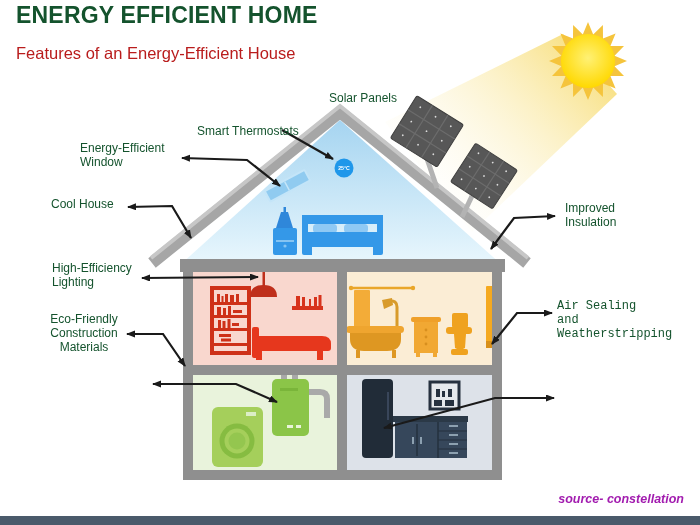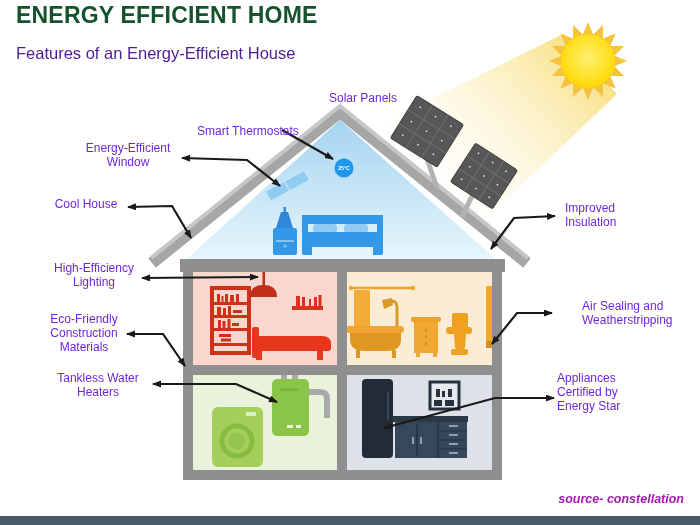--- a/index.html
+++ b/index.html
@@ -1,24 +1,24 @@
 <!DOCTYPE html>
 <html><head>
 <meta charset="utf-8">
 <style>
   html,body{margin:0;padding:0;background:#ffffff;}
   #stage{position:relative;width:700px;height:525px;background:#ffffff;overflow:hidden;
          font-family:"Liberation Sans",sans-serif;}
   #art{position:absolute;left:0;top:0;width:700px;height:525px;}
-  .callout{position:absolute;font:400 12px/14px "Liberation Sans",sans-serif;color:#6d28d9;}
-  .r{text-align:center;} .c{text-align:center;} .nowrap{white-space:nowrap;}
+  .callout{position:absolute;font:400 12px/14px "Liberation Sans",sans-serif;color:#14532d;}
+  .r{text-align:left;} .c{text-align:center;} .nowrap{white-space:nowrap;}
   #title{position:absolute;left:16px;top:2px;font:700 23px/27px "Liberation Sans",sans-serif;
          color:#14532d;letter-spacing:.2px;}
   #subtitle{position:absolute;left:16px;top:43px;font:400 16.5px/20px "Liberation Sans",sans-serif;
-         color:#4c1d95;}
+         color:#b91c1c;}
   #source{position:absolute;right:16px;top:492px;font:700 12.5px/15px "Liberation Sans",sans-serif;
          font-style:italic;color:#a21caf;}
   #footer-bar{position:absolute;left:0;top:516px;width:700px;height:9px;background:#4A5A6B;}
 </style>
 </head>
 <body>
 
 <div id="stage">
 
   <svg id="art" viewBox="0 0 700 525" xmlns="http://www.w3.org/2000/svg">
@@ -273,20 +273,18 @@
 
   <div id="title">ENERGY EFFICIENT HOME</div>
   <div id="subtitle">Features of an Energy-Efficient House</div>
 
   <div class="callout c nowrap" style="left:323px;top:91px;width:80px;">Solar Panels</div>
   <div class="callout nowrap" style="left:197px;top:124px;">Smart Thermostats</div>
   <div class="callout r" style="left:80px;top:141px;width:96px;">Energy-Efficient Window</div>
   <div class="callout r nowrap" style="left:51px;top:197px;width:70px;">Cool House</div>
   <div class="callout r" style="left:52px;top:261px;width:84px;">High-Efficiency Lighting</div>
   <div class="callout c" style="left:47px;top:312px;width:74px;">Eco-Friendly Construction Materials</div>
-  <div class="callout r" style="left:54px;top:371px;width:88px;">Tankless Water Heaters</div>
   <div class="callout" style="left:565px;top:201px;width:60px;">Improved Insulation</div>
-  <div class="callout" style="left:582px;top:299px;width:100px;">Air Sealing and Weatherstripping</div>
-  <div class="callout" style="left:557px;top:371px;width:72px;">Appliances Certified by Energy Star</div>
+  <div class="callout" style="left:557px;top:299px;width:100px;font-family:Liberation Mono, monospace;">Air Sealing and Weatherstripping</div>
 
   <div id="source">source- constellation</div>
   <div id="footer-bar"></div>
 </div>
 
 </body></html>

